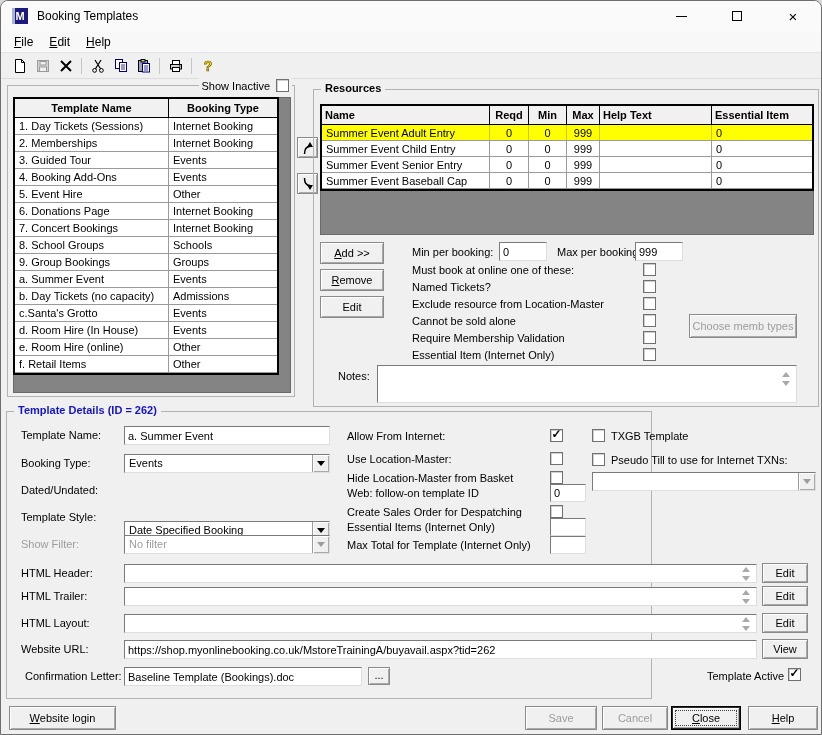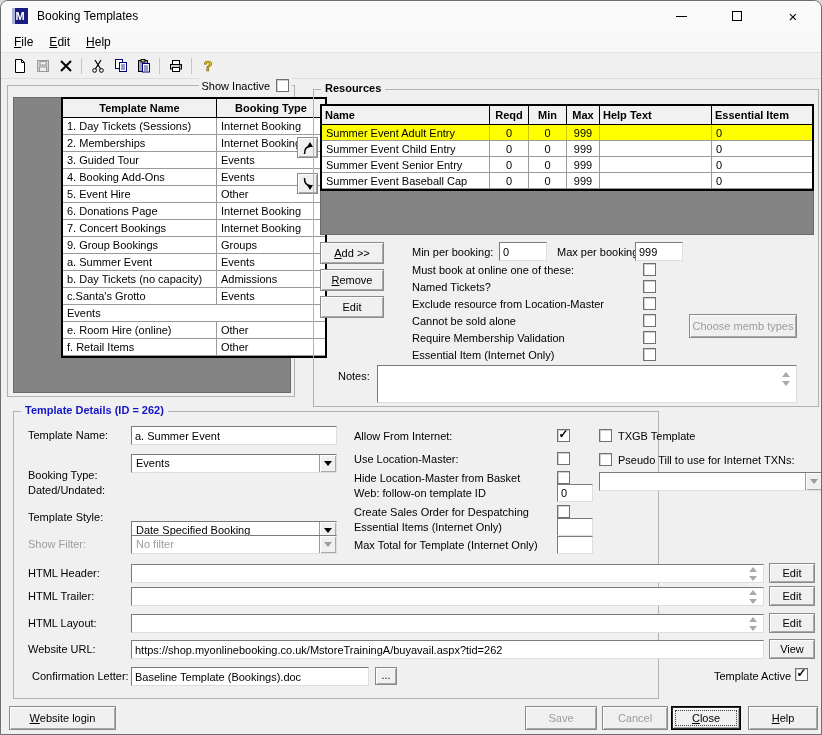--- a/index.html
+++ b/index.html
@@ -169,21 +169,21 @@
         </svg>
     </span>
   </div>
 
   <div class="groupbox" style="left:6px;top:84px;width:288px;height:312px;">
     <span class="show-inactive">
       <span class="lbl" style="position:static;">Show Inactive</span>
       <span class="cb inline"></span>
     </span>
     <div class="sunken-panel" style="left:5px;top:11px;width:278px;height:296px;"></div>
-    <div class="table list-table" style="left:5px;top:11px;width:266px;margin-left:48px;">
+    <div class="table list-table" style="left:5px;top:11px;width:266px;">
       <div class="th-row">
         <span class="th">Template Name</span>
         <span class="th">Booking Type</span>
       </div>
     <div class="tr">
           <div class="td">1. Day Tickets (Sessions)</div>
           <div class="td">Internet Booking</div>
         </div>
         <div class="tr">
           <div class="td">2. Memberships</div>
@@ -203,36 +203,41 @@
         </div>
         <div class="tr">
           <div class="td">6. Donations Page</div>
           <div class="td">Internet Booking</div>
         </div>
         <div class="tr">
           <div class="td">7. Concert Bookings</div>
           <div class="td">Internet Booking</div>
         </div>
         <div class="tr">
+          <div class="td">8. School Groups</div>
+          <div class="td">Schools</div>
+        </div>
+        <div class="tr">
           <div class="td">9. Group Bookings</div>
           <div class="td">Groups</div>
         </div>
         <div class="tr">
           <div class="td">a. Summer Event</div>
           <div class="td">Events</div>
         </div>
         <div class="tr">
           <div class="td">b. Day Tickets (no capacity)</div>
           <div class="td">Admissions</div>
         </div>
         <div class="tr">
           <div class="td">c.Santa's Grotto</div>
           <div class="td">Events</div>
         </div>
         <div class="tr">
+          <div class="td">d. Room Hire (In House)</div>
           <div class="td">Events</div>
         </div>
         <div class="tr">
           <div class="td">e. Room Hire (online)</div>
           <div class="td">Other</div>
         </div>
         <div class="tr">
           <div class="td">f. Retail Items</div>
           <div class="td">Other</div>
         </div>
@@ -324,27 +329,27 @@
     <span class="btn disabled" style="left:375px;top:224px;width:108px;height:24px;line-height:22px;">Choose memb types</span>
 
     <span class="lbl" style="left:24px;top:280px;">Notes:</span>
     <div class="input" style="left:63px;top:275px;width:420px;height:38px;"></div>
     <span class="spin" style="left:466px;top:282px;">
       <span class="tri-up-s"></span>
       <span class="tri-dn-s"></span>
     </span>
   </div>
 
-  <div class="groupbox" style="left:12px;top:410px;width:646px;height:288px;">
+  <div class="groupbox" style="left:5px;top:410px;width:646px;height:288px;">
     <span class="gb-label blue">Template Details (ID = 262)</span>
 
     <span class="lbl" style="left:14px;top:17px;">Template Name:</span>
     <input class="input" readonly="" style="left: 117px; top: 14px; width: 206px; height: 19px;" value="a. Summer Event">
 
-    <span class="lbl" style="left:14px;top:45px;margin-top:12px;">Booking Type:</span>
+    <span class="lbl" style="left:14px;top:45px;">Booking Type:</span>
     <div class="combo" style="left:117px;top:42px;width:206px;height:19px;">
       <span>Events</span>
       <span class="arrow-box">
           <span class="tri-down"></span>
         </span>
     </div>
 
     <span class="lbl" style="left:14px;top:72px;">Dated/Undated:</span>
     <div class="combo" style="left:117px;top:69px;width:206px;height:19px;margin-top:40px;">
       <span>Date Specified Booking</span>

